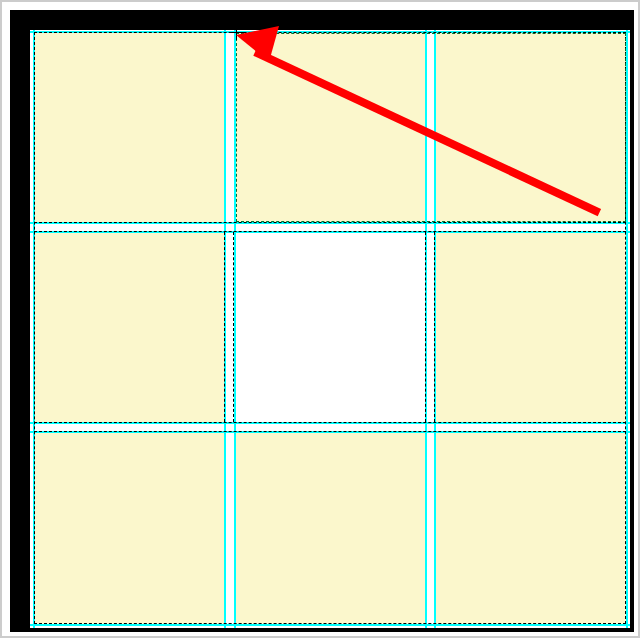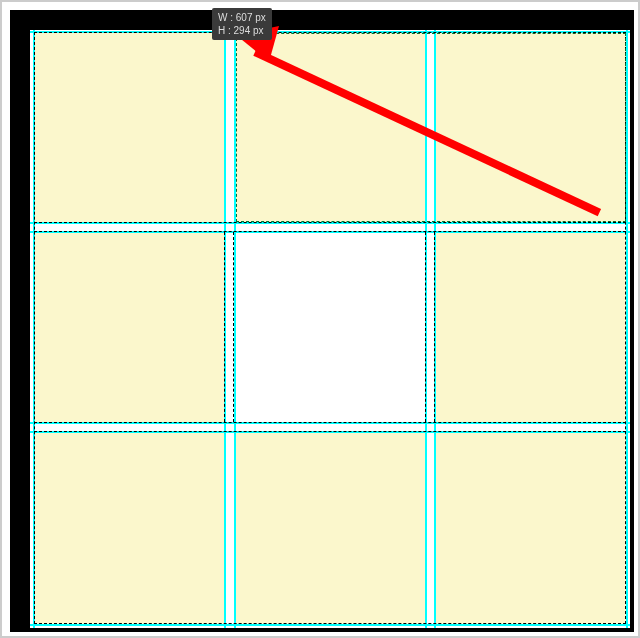--- a/index.html
+++ b/index.html
@@ -84,17 +84,13 @@
       <div class="crosshair" style="left:200px; top:-4px;"></div>
 
       <div class="arrow-line" style="left:225px; top:18px; width:380px; transform: rotate(25deg);"></div>
       <svg style="position:absolute; left:203px; top:-6px; width:48px; height:48px;">
         <polygon points="3,11 46,2 36,38" fill="#ff0000"></polygon>
       </svg>
 
     </div>
   </div>
 
-  <div class="tooltip" style="left:210px; top:6px;">
-    <div>W : 607 px</div>
-    <div>H : 294 px</div>
-  </div>
 </div>
 
 </body></html>

